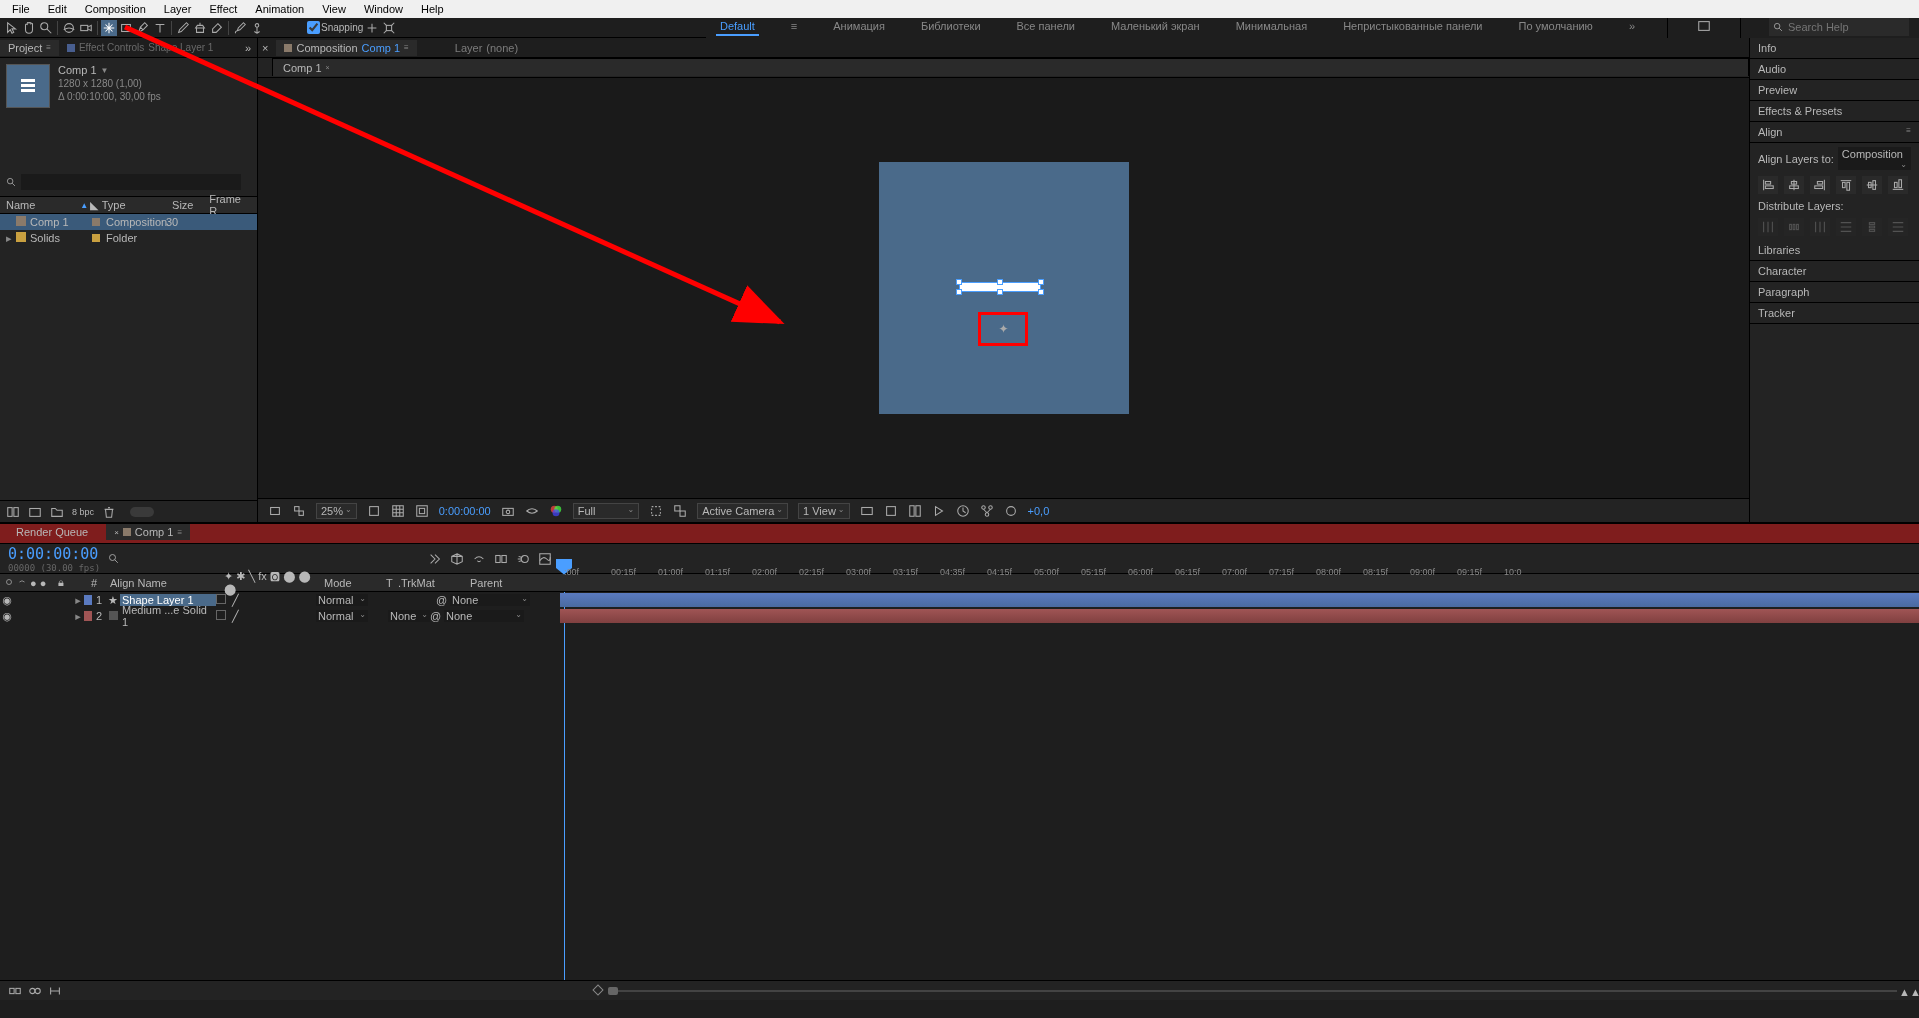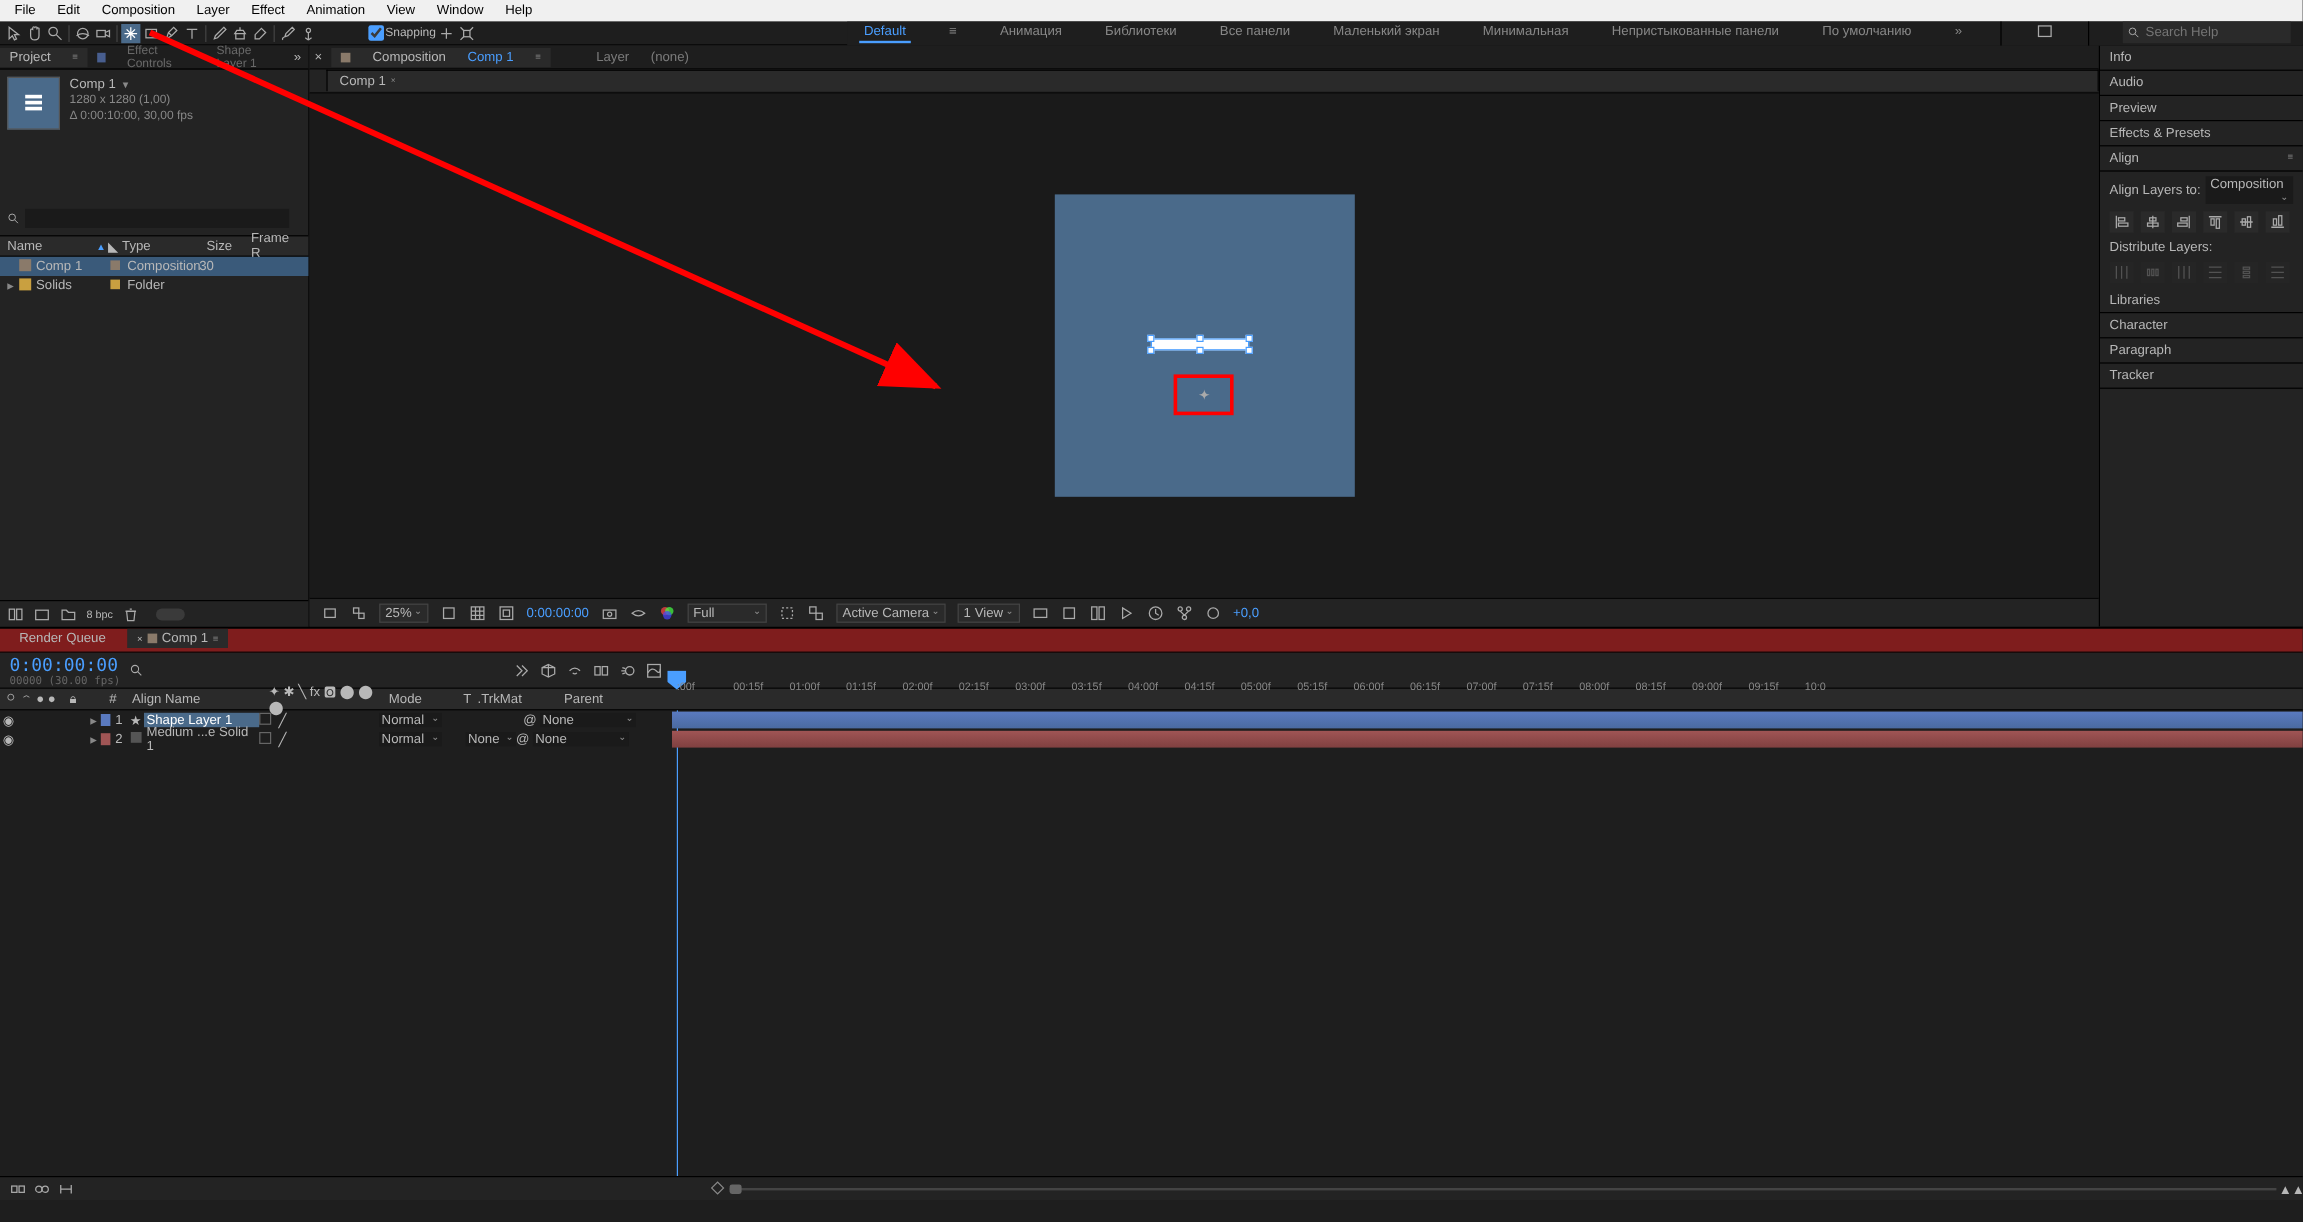--- a/index.html
+++ b/index.html
@@ -11,21 +11,21 @@
 .tool-icon.active { background: #4a6a8a; }
 .tool-sep { width: 1px; height: 14px; background: #444; margin: 0 2px; }
 .workspaces { background: #1e1e1e; height: 20px; display: flex; align-items: flex-start; padding: 0 10px; gap: 28px; position: absolute; right: 0; top: 18px; }
 .ws-item { color: #888; cursor: pointer; padding: 2px 4px;}
 .ws-item.active { color: #4a9eff; border-bottom: 2px solid #4a9eff; }
 .ws-divider { width: 1px; height: 20px; background: #000; }
 .search-box { background: #2a2a2a; width: 140px; height: 18px; display: flex; align-items: center; padding: 0 4px; gap: 4px; }
 .main-content { display: flex; height: 484px; }
 .left-panel { width: 258px; background: #232323; display: flex; flex-direction: column; border-right: 1px solid #000;}
 .panel-tabs { display: flex; height: 20px; background: #1e1e1e; align-items: center; border-bottom: 1px solid #000;}
-.panel-tab { padding: 2px 8px; cursor: pointer; display: flex; align-items: center; gap: 18px;}
+.panel-tab { padding: 2px 8px; cursor: pointer; display: flex; align-items: center; gap: 4px;}
 .panel-tab.active { background: #2a2a2a; color: #ddd; }
 .panel-tab-small { font-size: 10px; color: #888;}
 .comp-info { display: flex; padding: 6px; gap: 8px; height: 70px;}
 .comp-thumb { width: 44px; height: 44px; background: #4a6a8a; display: flex; align-items: center; justify-content: center; border: 1px solid #555;}
 .comp-details { display: flex; flex-direction: column; gap: 2px;}
 .comp-name { color: #ddd; display:flex; align-items:center; gap:4px;}
 .comp-meta { color: #888; font-size: 10px;}
 .search-project { margin: 6px; display:flex; align-items:center; gap:4px;}
 .search-project input { background: #1a1a1a; border: none; width: 220px; height: 16px; color: #ccc; padding: 0 4px;}
 .project-header { display: flex; background: #2a2a2a; height: 18px; align-items: center; padding: 0 6px; font-size: 10px; color: #888; border-top: 1px solid #000; border-bottom: 1px solid #000;}
@@ -641,21 +641,21 @@
     <div class="tl-right-head">
       <div class="playhead"></div>
     <span class="ruler-tick" style="left: 4px;">:00f</span>
         <span class="ruler-tick" style="left: 51px;">00:15f</span>
         <span class="ruler-tick" style="left: 98px;">01:00f</span>
         <span class="ruler-tick" style="left: 145px;">01:15f</span>
         <span class="ruler-tick" style="left: 192px;">02:00f</span>
         <span class="ruler-tick" style="left: 239px;">02:15f</span>
         <span class="ruler-tick" style="left: 286px;">03:00f</span>
         <span class="ruler-tick" style="left: 333px;">03:15f</span>
-        <span class="ruler-tick" style="left: 380px;">04:00f</span>
+        <span class="ruler-tick" style="left: 380px;">04:35f</span>
         <span class="ruler-tick" style="left: 427px;">04:15f</span>
         <span class="ruler-tick" style="left: 474px;">05:00f</span>
         <span class="ruler-tick" style="left: 521px;">05:15f</span>
         <span class="ruler-tick" style="left: 568px;">06:00f</span>
         <span class="ruler-tick" style="left: 615px;">06:15f</span>
         <span class="ruler-tick" style="left: 662px;">07:00f</span>
         <span class="ruler-tick" style="left: 709px;">07:15f</span>
         <span class="ruler-tick" style="left: 756px;">08:00f</span>
         <span class="ruler-tick" style="left: 803px;">08:15f</span>
         <span class="ruler-tick" style="left: 850px;">09:00f</span>

